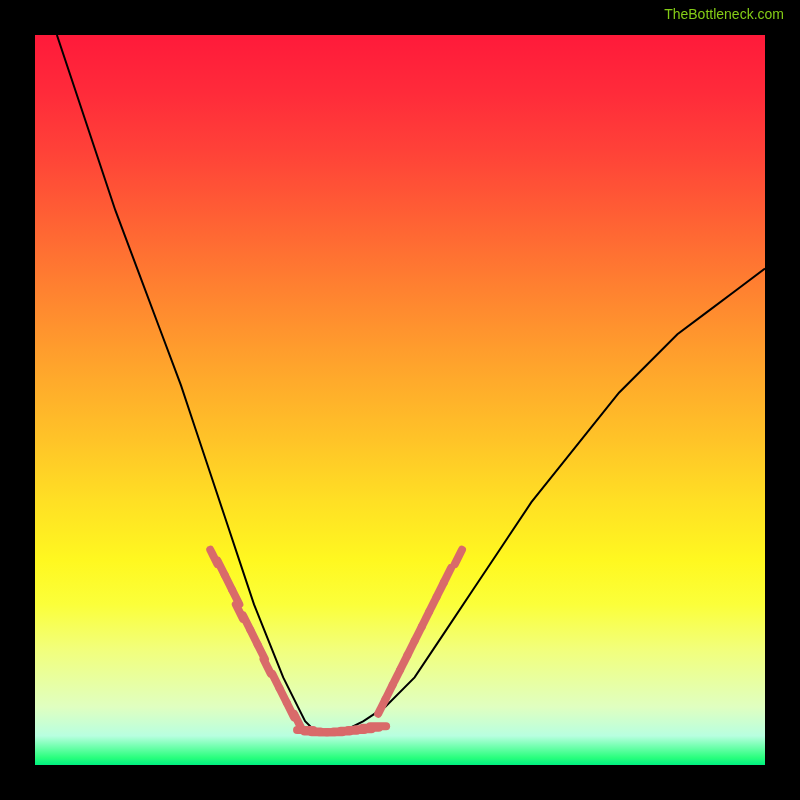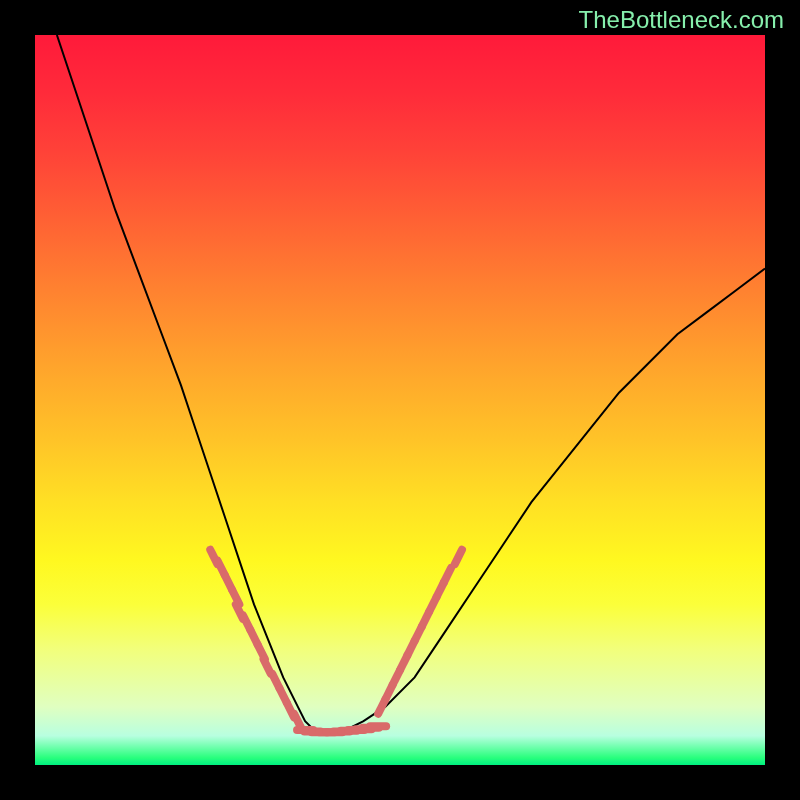--- a/index.html
+++ b/index.html
@@ -7,22 +7,22 @@
     width: 800px;
     height: 800px;
     background: #000;
     position: relative;
     font-family: Arial, sans-serif;
   }
   .watermark {
     position: absolute;
     top: 6px;
     right: 16px;
-    color: #86efac;
-    font-size: 24px;
+    color: #84cc16;
+    font-size: 14px;
     z-index: 10;
   }
   .chart-frame {
     position: absolute;
     top: 35px;
     left: 35px;
     width: 730px;
     height: 730px;
     background: linear-gradient(to bottom,
       #ff1a3a 0%,

